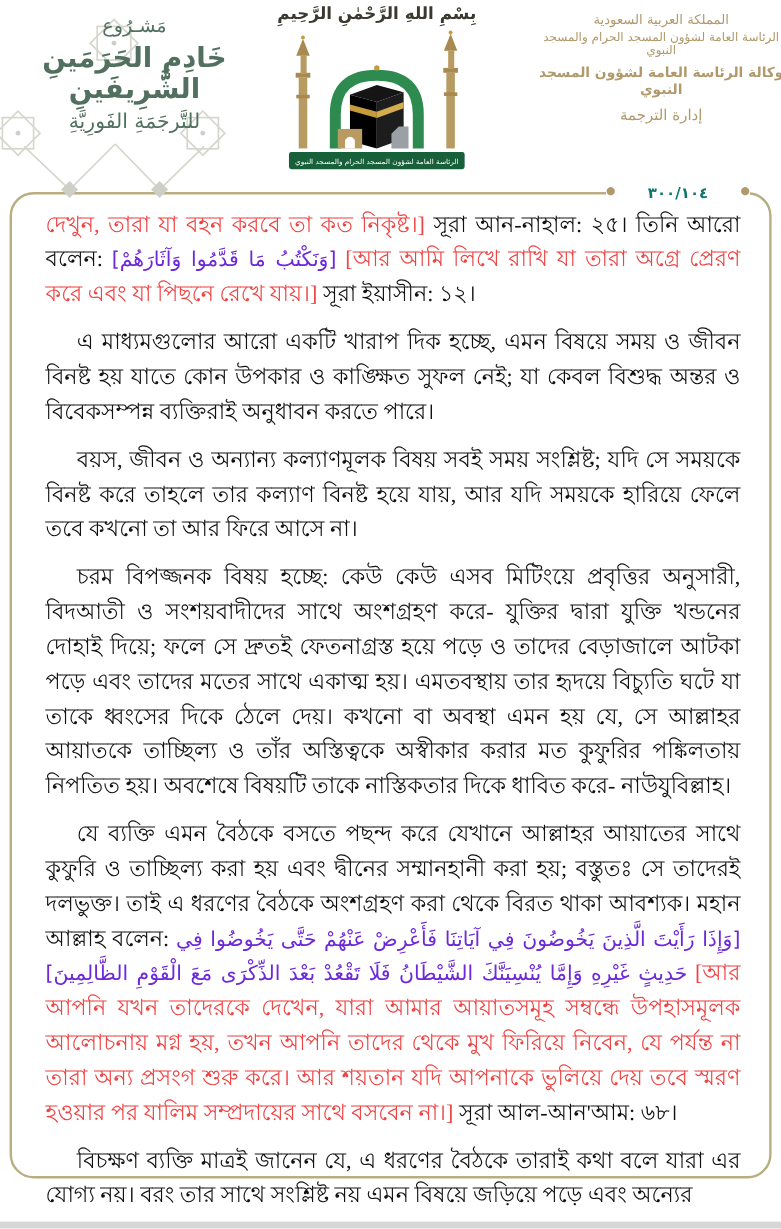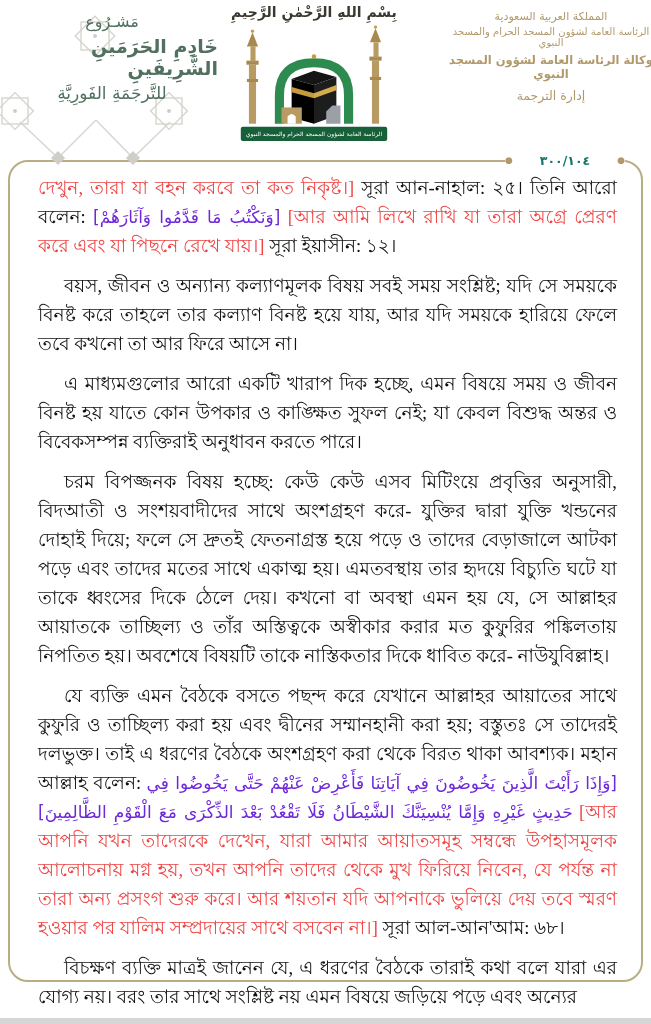--- a/index.html
+++ b/index.html
@@ -5,21 +5,21 @@
   html,body{margin:0;padding:0;background:#ffffff;}
   .page{position:relative;width:651px;height:1024px;background:#ffffff;overflow:hidden;
         font-family:"Liberation Serif", serif;}
 
   
   .header{position:absolute;left:0;top:0;width:651px;height:160px;z-index:2;padding-left:12px;}
   .ornament-layer{position:absolute;left:0;top:0;z-index:0;}
   .project-calligraphy{position:absolute;left:6px;top:6px;width:212px;text-align:center;
         color:#51705f;font-family:"DejaVu Sans", sans-serif;z-index:1;}
   .project-l1{font-size:16px;margin-top:6px;}
-  .project-l2{font-size:19px;font-weight:bold;margin-top:5px;line-height:1.15;text-align:right;}
+  .project-l2{font-size:23px;font-weight:bold;margin-top:5px;line-height:1.15;}
   .project-l3{font-size:17px;margin-top:3px;}
 
   .center-emblem{position:absolute;left:224px;top:4px;width:180px;text-align:center;z-index:1;}
   .bismillah{font-family:"DejaVu Sans", sans-serif;font-size:14px;color:#3b382f;font-weight:bold;}
 
   .org-block{position:absolute;right:2px;top:10px;width:220px;text-align:center;
         color:#b1996b;font-family:"DejaVu Sans", sans-serif;z-index:1;}
   .org-l1{font-size:11px;}
   .org-l2{font-size:10px;margin-top:3px;}
   .org-l3{font-size:11.5px;margin-top:5px;font-weight:bold;}
@@ -139,21 +139,21 @@
   <div class="page-frame"></div>
 
   <div class="ref-patch">
     <span class="ref-dot">●</span>
     <span class="ref-num">٣٠٠/١٠٤</span>
     <span class="ref-dot">●</span>
   </div>
 
   <div class="document-body">
       <p class="para no-indent"><span class="seg-red">দেখুন, তারা যা বহন করবে তা কত নিকৃষ্ট।]</span><span class="seg-black"> সূরা আন-নাহাল: ২৫। তিনি আরো বলেন: </span><span class="seg-arabic" dir="rtl" lang="ar">[وَنَكْتُبُ مَا قَدَّمُوا وَآثَارَهُمْ]</span><span class="seg-red"> [আর আমি লিখে রাখি যা তারা অগ্রে প্রেরণ করে এবং যা পিছনে রেখে যায়।]</span><span class="seg-black"> সূরা ইয়াসীন: ১২।</span></p>
+      <p class="para"><span class="seg-black">এ মাধ্যমগুলোর আরো একটি খারাপ দিক হচ্ছে, এমন বিষয়ে সময় ও জীবন বিনষ্ট হয় যাতে কোন উপকার ও কাঙ্ক্ষিত সুফল নেই; যা কেবল বিশুদ্ধ অন্তর ও বিবেকসম্পন্ন ব্যক্তিরাই অনুধাবন করতে পারে।</span></p>
       <p class="para"><span class="seg-black">বয়স, জীবন ও অন্যান্য কল্যাণমূলক বিষয় সবই সময় সংশ্লিষ্ট; যদি সে সময়কে বিনষ্ট করে তাহলে তার কল্যাণ বিনষ্ট হয়ে যায়, আর যদি সময়কে হারিয়ে ফেলে তবে কখনো তা আর ফিরে আসে না।</span></p>
-      <p class="para"><span class="seg-black">এ মাধ্যমগুলোর আরো একটি খারাপ দিক হচ্ছে, এমন বিষয়ে সময় ও জীবন বিনষ্ট হয় যাতে কোন উপকার ও কাঙ্ক্ষিত সুফল নেই; যা কেবল বিশুদ্ধ অন্তর ও বিবেকসম্পন্ন ব্যক্তিরাই অনুধাবন করতে পারে।</span></p>
       <p class="para"><span class="seg-black">চরম বিপজ্জনক বিষয় হচ্ছে: কেউ কেউ এসব মিটিংয়ে প্রবৃত্তির অনুসারী, বিদআতী ও সংশয়বাদীদের সাথে অংশগ্রহণ করে- যুক্তির দ্বারা যুক্তি খন্ডনের দোহাই দিয়ে; ফলে সে দ্রুতই ফেতনাগ্রস্ত হয়ে পড়ে ও তাদের বেড়াজালে আটকা পড়ে এবং তাদের মতের সাথে একাত্ম হয়। এমতবস্থায় তার হৃদয়ে বিচ্যুতি ঘটে যা তাকে ধ্বংসের দিকে ঠেলে দেয়। কখনো বা অবস্থা এমন হয় যে, সে আল্লাহর আয়াতকে তাচ্ছিল্য ও তাঁর অস্তিত্বকে অস্বীকার করার মত কুফুরির পঙ্কিলতায় নিপতিত হয়। অবশেষে বিষয়টি তাকে নাস্তিকতার দিকে ধাবিত করে- নাউযুবিল্লাহ।</span></p>
       <p class="para"><span class="seg-black">যে ব্যক্তি এমন বৈঠকে বসতে পছন্দ করে যেখানে আল্লাহর আয়াতের সাথে কুফুরি ও তাচ্ছিল্য করা হয় এবং দ্বীনের সম্মানহানী করা হয়; বস্তুতঃ সে তাদেরই দলভুক্ত। তাই এ ধরণের বৈঠকে অংশগ্রহণ করা থেকে বিরত থাকা আবশ্যক। মহান আল্লাহ বলেন: </span><span class="seg-arabic" dir="rtl" lang="ar">[وَإِذَا رَأَيْتَ الَّذِينَ يَخُوضُونَ فِي آيَاتِنَا فَأَعْرِضْ عَنْهُمْ حَتَّى يَخُوضُوا فِي حَدِيثٍ غَيْرِهِ وَإِمَّا يُنْسِيَنَّكَ الشَّيْطَانُ فَلَا تَقْعُدْ بَعْدَ الذِّكْرَى مَعَ الْقَوْمِ الظَّالِمِينَ]</span><span class="seg-red"> [আর আপনি যখন তাদেরকে দেখেন, যারা আমার আয়াতসমূহ সম্বন্ধে উপহাসমূলক আলোচনায় মগ্ন হয়, তখন আপনি তাদের থেকে মুখ ফিরিয়ে নিবেন, যে পর্যন্ত না তারা অন্য প্রসংগ শুরু করে। আর শয়তান যদি আপনাকে ভুলিয়ে দেয় তবে স্মরণ হওয়ার পর যালিম সম্প্রদায়ের সাথে বসবেন না।]</span><span class="seg-black"> সূরা আল-আন'আম: ৬৮।</span></p>
       <p class="para"><span class="seg-black">বিচক্ষণ ব্যক্তি মাত্রই জানেন যে, এ ধরণের বৈঠকে তারাই কথা বলে যারা এর যোগ্য নয়। বরং তার সাথে সংশ্লিষ্ট নয় এমন বিষয়ে জড়িয়ে পড়ে এবং অন্যের</span></p>
     </div>
 
   <div class="bottom-band"></div>
 </div>
 
 </body></html>

